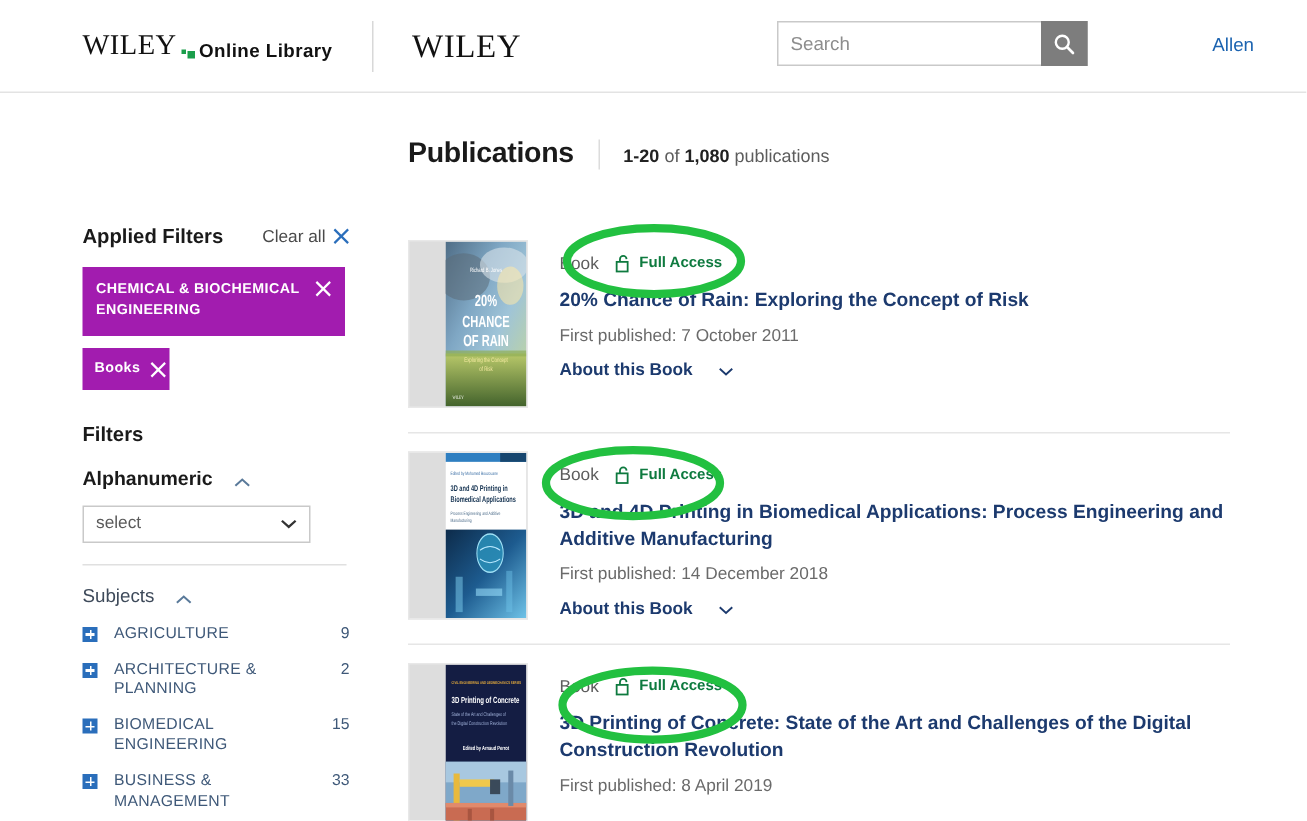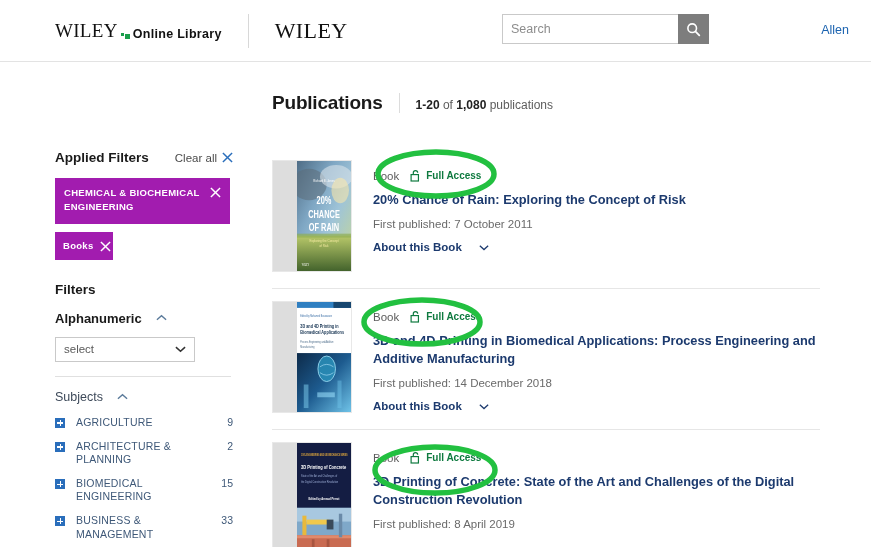--- a/index.html
+++ b/index.html
@@ -38,36 +38,36 @@
   .ol-sub {
     font-family:"Liberation Sans", sans-serif;
     font-size:12.5px; font-weight:600; color:#111; margin-bottom:1px;
   }
   .hdr-divider { width:1px; height:34px; background:#d8d8d8; margin:0 26px 0 26px; }
   .wiley-2 {
     font-family:"Liberation Serif", serif;
     font-size:22px; letter-spacing:.4px; color:#111;
   }
 
-  .search-wrap { position:absolute; left:502px; top:14px; display:flex; }
+  .search-wrap { position:absolute; left:518px; top:14px; display:flex; }
   .search-input {
     width:176px; height:30px;
     border:1px solid #c9c9c9; border-right:none;
     padding:0 8px; font-size:12.5px; color:#555;
     font-family:"Liberation Sans", sans-serif;
     background:#fff; outline:none;
   }
   .search-input::placeholder { color:#8d8d8d; }
   .search-btn {
     width:31px; height:30px; background:#7d7d7d;
     border:1px solid #7d7d7d; cursor:pointer;
     display:flex; align-items:center; justify-content:center; padding:0;
   }
   .user-link {
-    position:absolute; right:22px; top:23px;
+    position:absolute; right:35px; top:23px;
     font-size:12.5px; color:#1b63b0; text-decoration:none; cursor:pointer;
   }
 
   
   .page-title-row {
     position:absolute; left:272px; top:92px;
     display:flex; align-items:baseline;
   }
   .page-title { font-size:19px; font-weight:bold; color:#1a1a1a; letter-spacing:-.2px; }
   .title-sep { width:1px; height:20px; background:#dcdcdc; margin:0 16px; align-self:center; }
@@ -88,26 +88,26 @@
     padding:8px 9px 9px 9px; margin-bottom:8px;
     display:flex; align-items:flex-start; justify-content:space-between;
     cursor:pointer; line-height:1.5;
   }
   .chip.wide { width:175px; }
   .chip.small { width:58px; align-items:center; padding:7px 8px; }
   .chip-label { padding-right:6px; }
   .chip-x { flex:none; margin-top:1px; }
 
   .filters-title { font-size:13.5px; font-weight:bold; color:#1a1a1a; margin:22px 0 14px; }
-  .facet-head { display:flex; align-items:center; gap:14px; cursor:pointer; }
+  .facet-head { display:flex; align-items:flex-end; gap:14px; cursor:pointer; }
   .facet-head.bold .facet-name { font-weight:bold; color:#1a1a1a; font-size:13px; }
   .facet-name { font-size:12.5px; color:#3e4a5a; }
 
   .select-box {
-    margin-top:11px; width:140px; height:25px;
+    margin-top:11px; width:152px; height:25px;
     border:1px solid #c9c9c9; background:#fff;
     display:flex; align-items:center; justify-content:space-between;
     padding:0 8px; cursor:pointer;
   }
   .select-box span { font-size:11.5px; color:#5a5a5a; }
   .facet-divider { width:176px; height:1px; background:#e0e0e0; margin:14px 0 13px; }
 
   .subj-list { margin-top:12px; }
   .subj-row {
     display:flex; align-items:flex-start;

